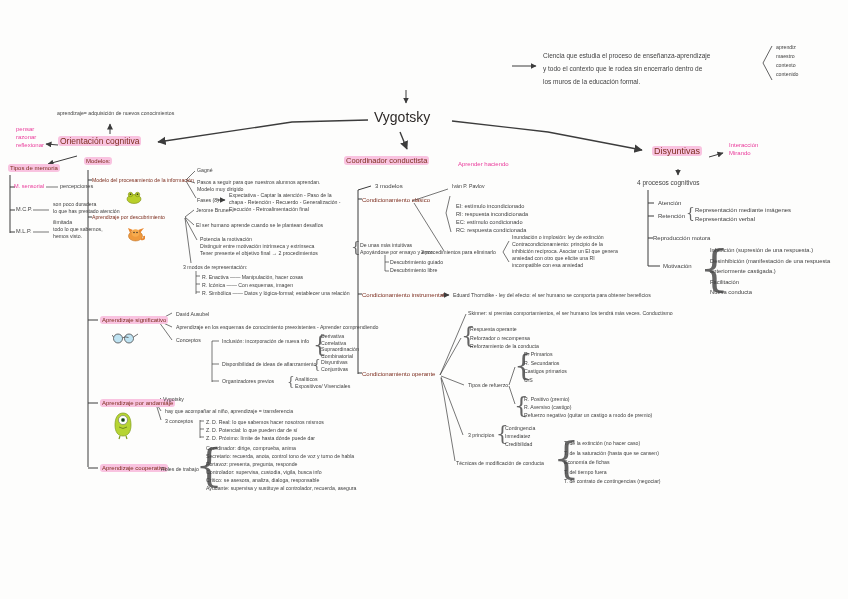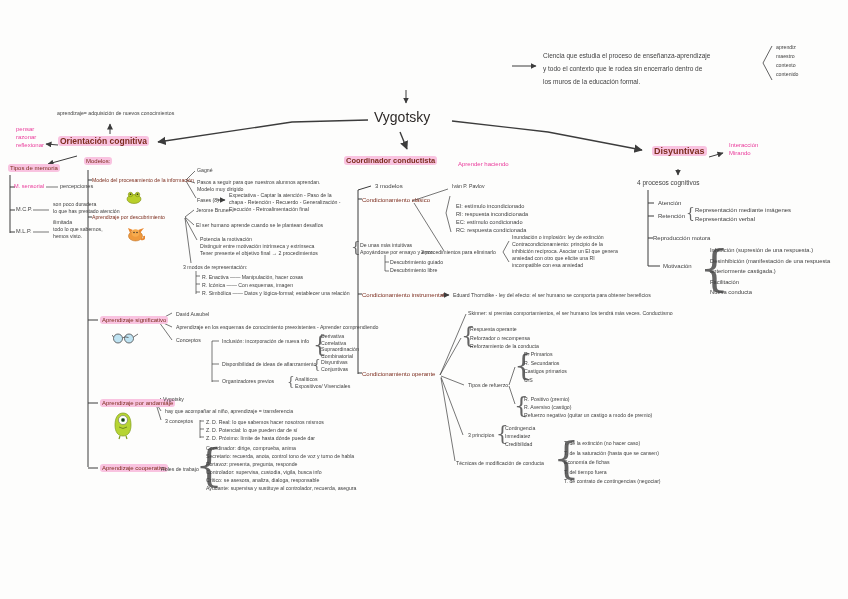--- a/index.html
+++ b/index.html
@@ -10,21 +10,21 @@
   .f55{font-size:5.6px;line-height:7.5px;}
   .f6 {font-size:6px;line-height:8px;}
   .f65{font-size:6.5px;line-height:9px;}
   .mar{color:#7d2e1f;}
   .pink{color:#ea3b9b;}
   .hl{background:#f9c3e0;border-radius:3px;padding:0 2px;}
   .title-box{position:absolute;left:308px;top:46px;width:196px;height:38px;display:flex;
              align-items:center;justify-content:center;background:#f56ab5;border:2px solid #ee4ea6;
              border-radius:8px;font-size:14.5px;font-weight:bold;color:#26211f;}
   .enf{position:absolute;left:374px;top:109px;font-size:14px;color:#2e2a28;}
-  .sec{position:absolute;font-weight:bold;text-align:right;}
+  .sec{position:absolute;font-weight:normal;text-align:right;}
   .br{position:absolute;color:#4a4a4a;font-family:"DejaVu Serif",serif;line-height:1;opacity:.85;}
   .br::before{content:"{";display:block;}
   svg.lines{position:absolute;left:0;top:0;}
   .icon{position:absolute;}
 </style>
 </head>
 <body>
 
 <div id="canvas">
 

